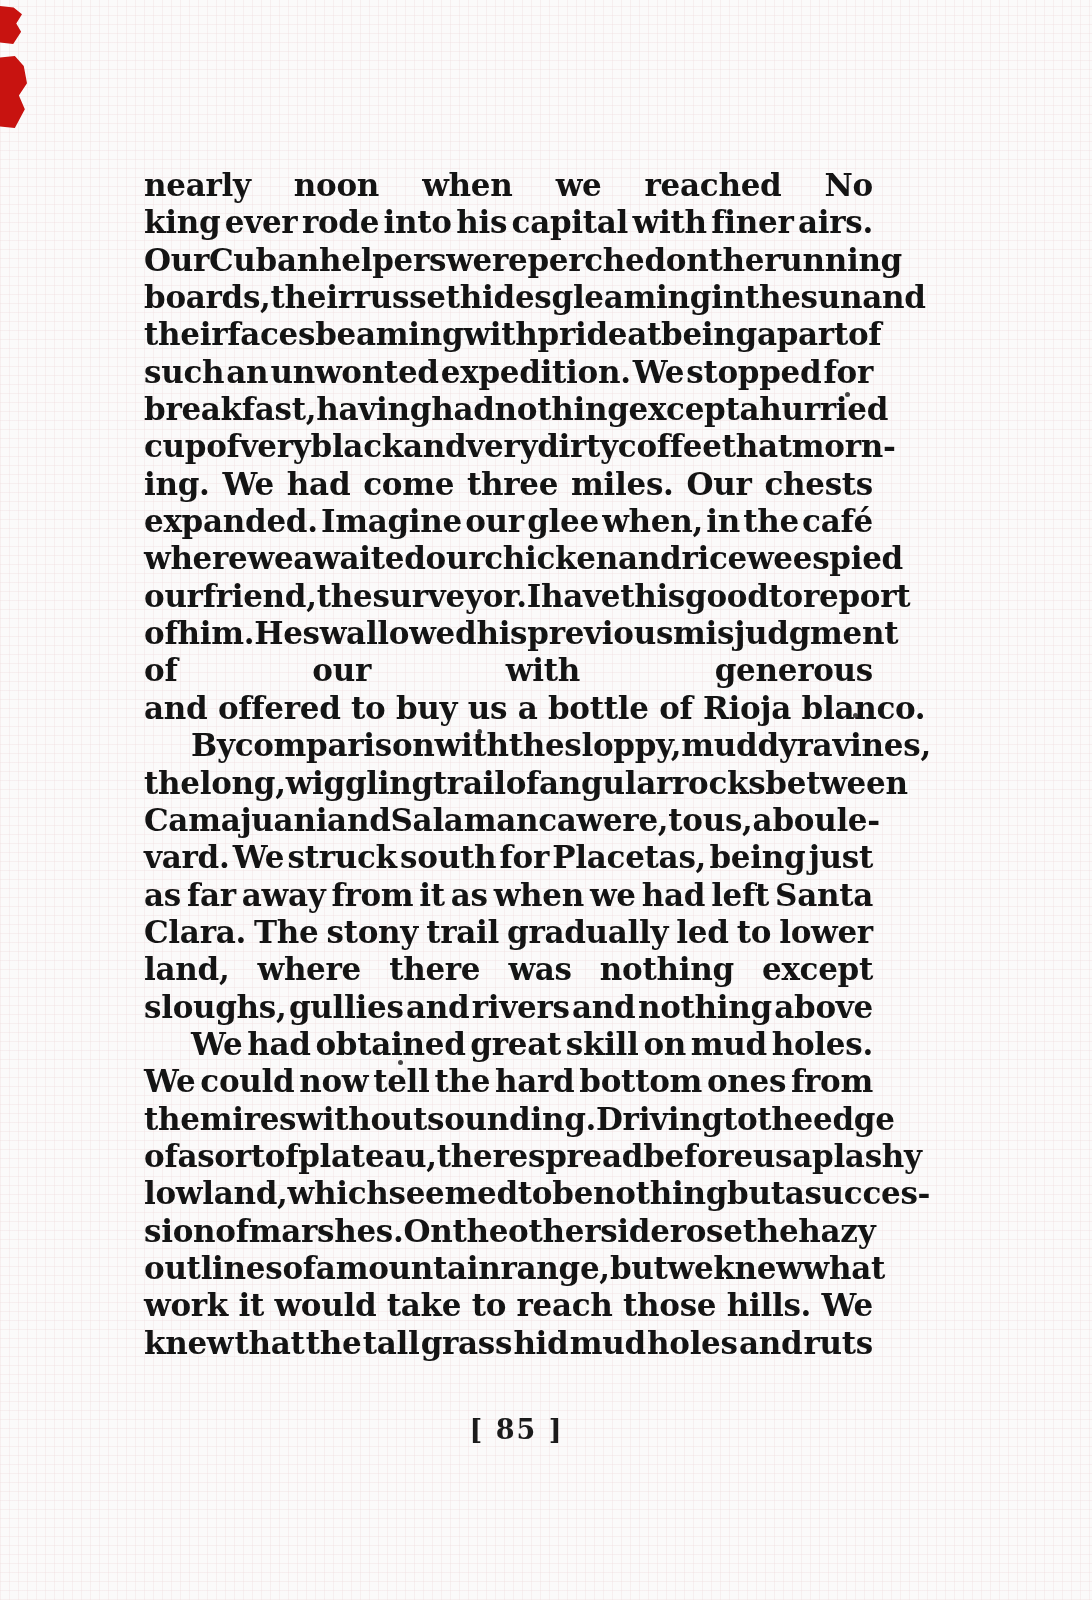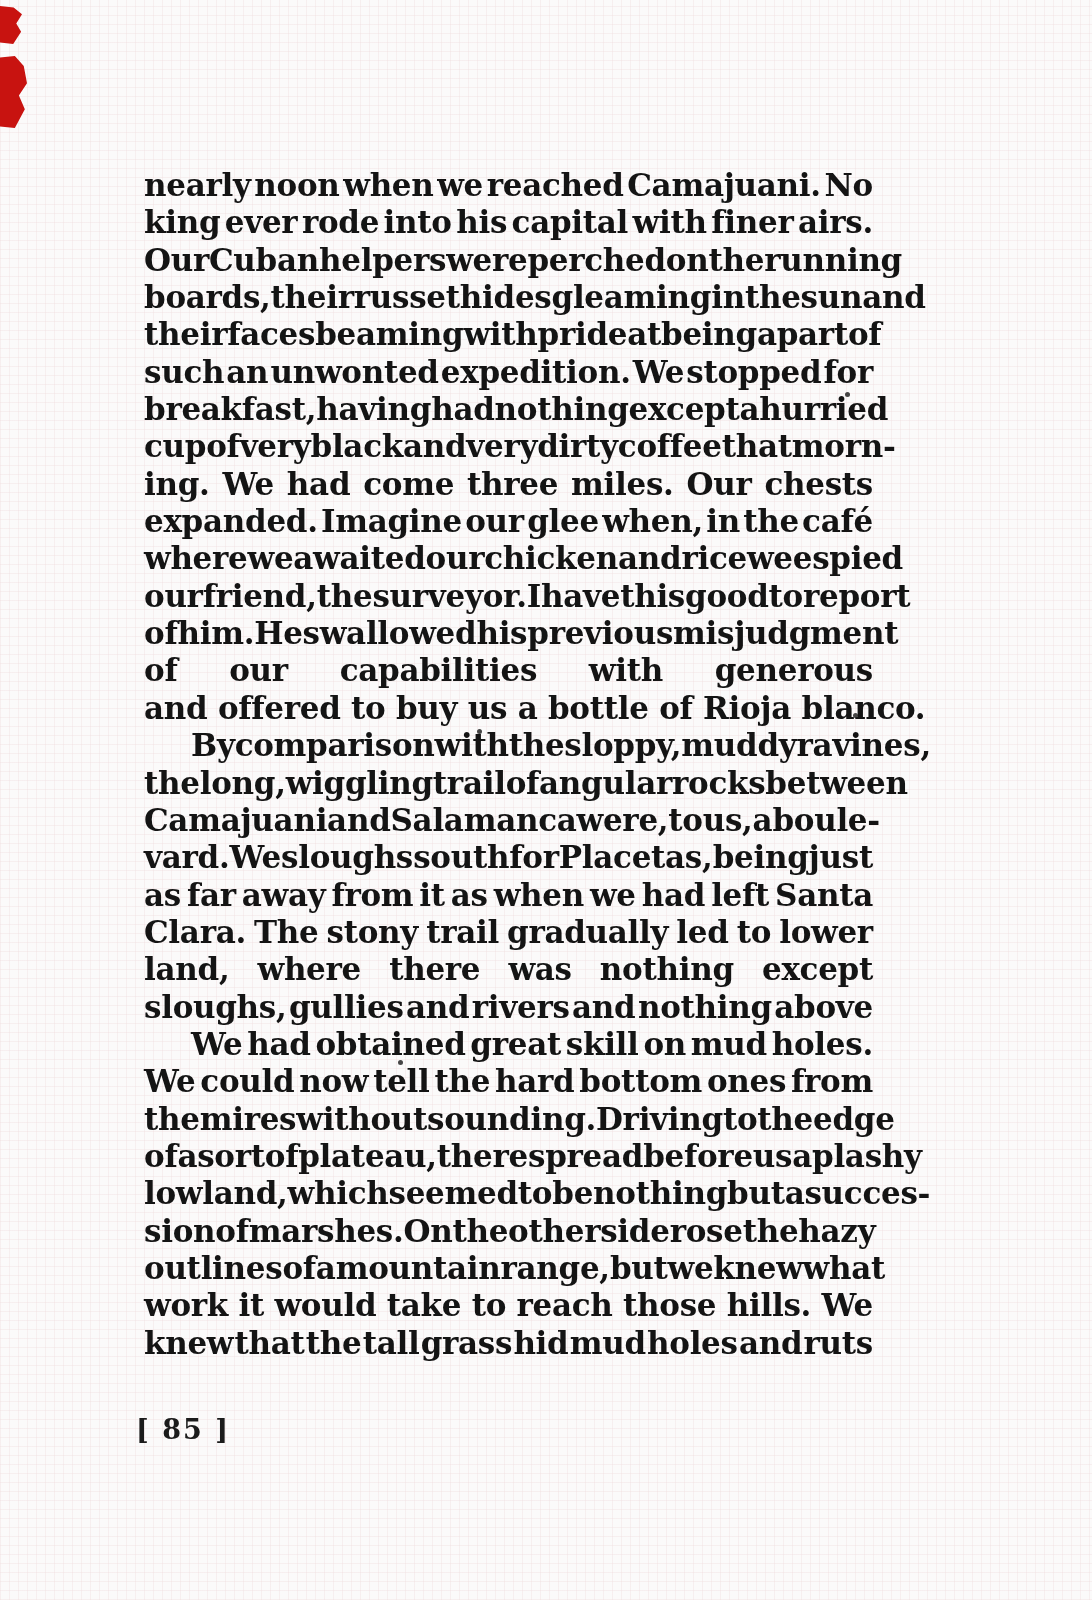--- a/index.html
+++ b/index.html
@@ -30,23 +30,23 @@
     white-space: nowrap;
   }
   .line.justify {
     display: flex;
     justify-content: space-between;
   }
   .line.indent { padding-left: 47px; }
 
   .folio {
     position: absolute;
-    left: 136px; top: 1413px;
+    left: 152px; top: 1413px;
     width: 729px;
-    text-align: left;
+    text-align: center;
     color: #1b1b1b;
     font-size: 27px;
     font-weight: 700;
     line-height: 34px;
     letter-spacing: 2px;
   }
 
   .red-mark {
     position: absolute;
     left: 0;
@@ -64,21 +64,20 @@
 </head>
 <body>
 
 <div class="text-block" id="text-block">
     <div class="line justify">
       <span>nearly</span>
       <span>noon</span>
       <span>when</span>
       <span>we</span>
       <span>reached</span>
-      <span>Camajuani.</span>
       <span>No</span>
     </div>
     <div class="line justify">
       <span>king</span>
       <span>ever</span>
       <span>rode</span>
       <span>into</span>
       <span>his</span>
       <span>capital</span>
       <span>with</span>
@@ -196,21 +195,20 @@
       <span>him.</span>
       <span>He</span>
       <span>swallowed</span>
       <span>his</span>
       <span>previous</span>
       <span>misjudgment</span>
     </div>
     <div class="line justify">
       <span>of</span>
       <span>our</span>
-      <span>capabilities</span>
       <span>with</span>
       <span>generous</span>
     </div>
     <div class="line">and offered to buy us a bottle of Rioja blanco.</div>
     <div class="line justify indent">
       <span>By</span>
       <span>comparison</span>
       <span>with</span>
       <span>the</span>
       <span>sloppy,</span>
@@ -233,21 +231,21 @@
       <span>Salamanca</span>
       <span>were,</span>
       <span>to</span>
       <span>us,</span>
       <span>a</span>
       <span>boule-</span>
     </div>
     <div class="line justify">
       <span>vard.</span>
       <span>We</span>
-      <span>sloughs</span>
+      <span>struck</span>
       <span>south</span>
       <span>for</span>
       <span>Placetas,</span>
       <span>being</span>
       <span>just</span>
     </div>
     <div class="line justify">
       <span>as</span>
       <span>far</span>
       <span>away</span>

